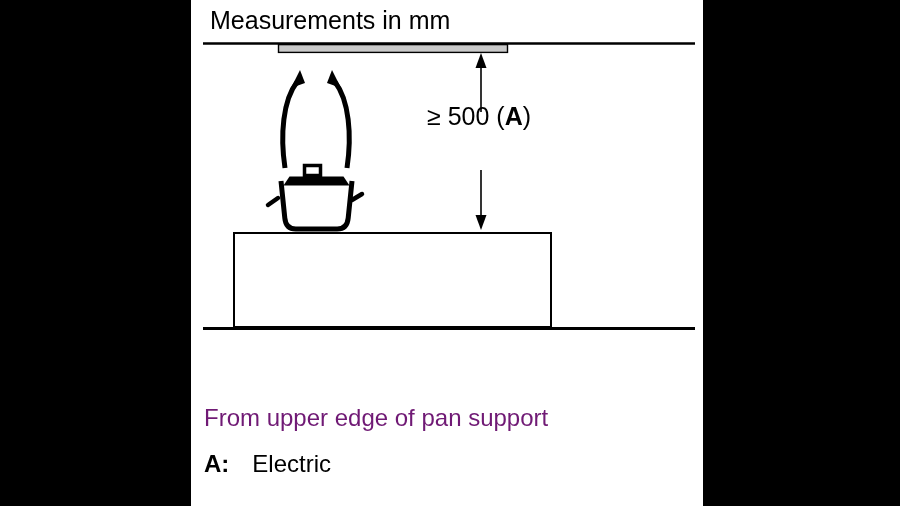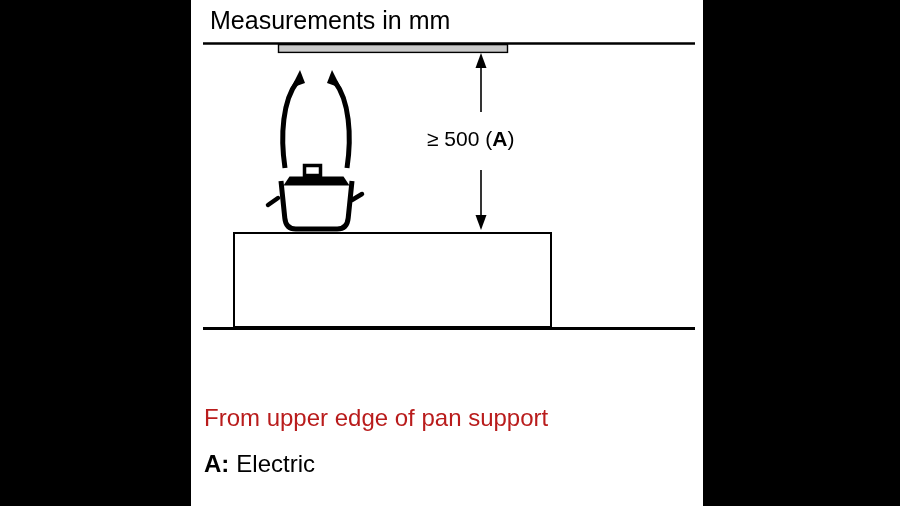--- a/index.html
+++ b/index.html
@@ -25,43 +25,43 @@
   .title {
     position: absolute;
     left: 19px; top: 5px;
     font-size: 25px;
     line-height: 30px;
     color: #000;
     white-space: nowrap;
   }
   .dim-label {
     position: absolute;
-    left: 236px; top: 126px;
-    font-size: 21px;
+    left: 236px; top: 104px;
+    font-size: 25px;
     line-height: 25px;
     white-space: nowrap;
     color: #000;
   }
   .dim-label .key { font-weight: bold; }
   .note {
     position: absolute;
     left: 13px; top: 404px;
     font-size: 24px;
     white-space: nowrap;
-    color: #b91c1c;
+    color: #701a75;
   }
   .legend {
     position: absolute;
     left: 13px; top: 451px;
     font-size: 24px;
     line-height: 25px;
     color: #000;
   }
   .legend .key { font-weight: bold; }
-  .legend .label { margin-left: 7px; }
+  .legend .label { margin-left: 23px; }
 </style>
 </head>
 <body>
 
 <div class="frame">
   <div class="stage">
 
     <div class="title">Measurements in mm</div>
 
     <svg width="512" height="506" viewBox="0 0 512 506">

